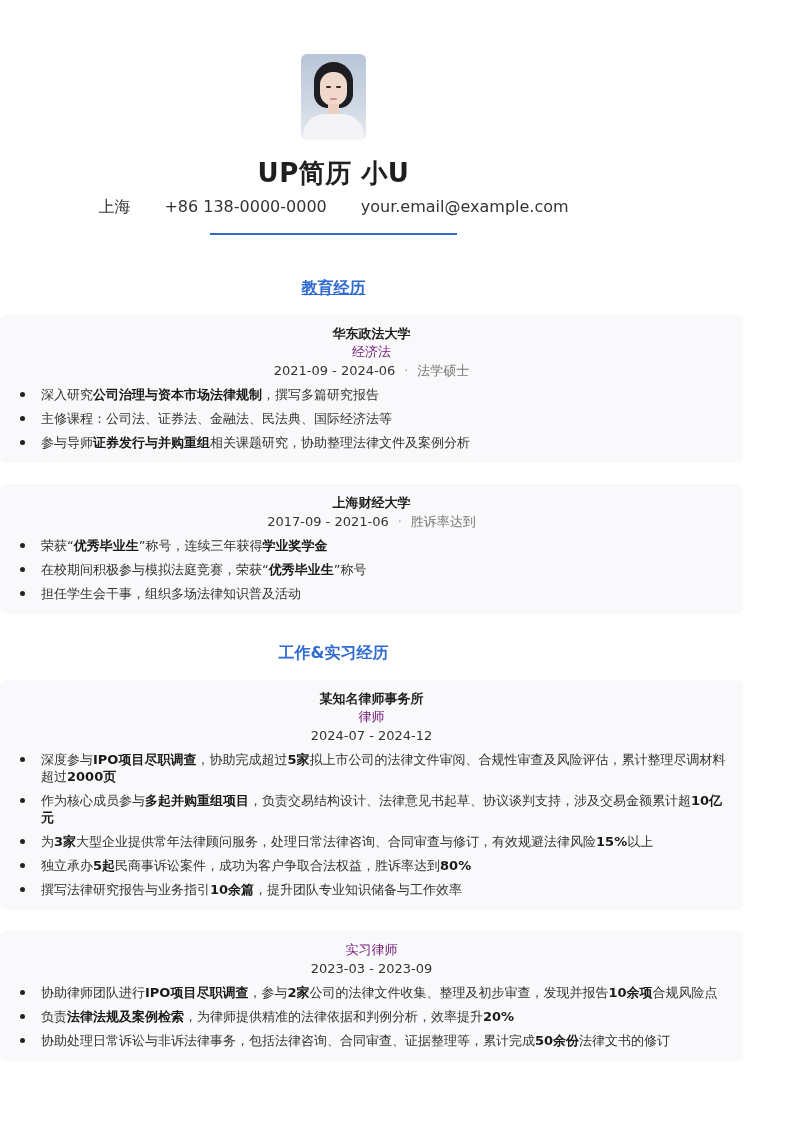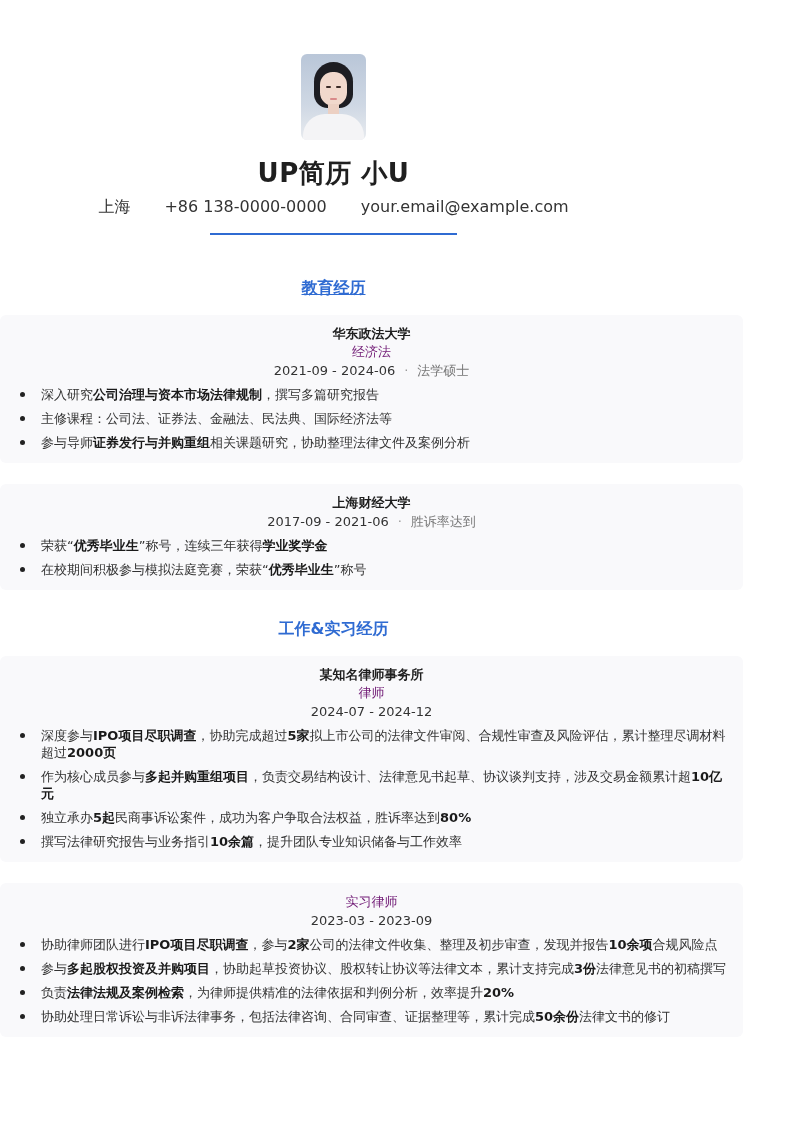--- a/index.html
+++ b/index.html
@@ -110,45 +110,46 @@
   <section class="card">
     <div class="card-head">
       <div class="org">上海财经大学</div>
       <div class="meta">
         <span>2017-09 - 2021-06</span><span class="dot">·</span><span class="degree">胜诉率达到</span>
       </div>
     </div>
     <ul class="bullets">
         <li>荣获“<b>优秀毕业生</b>”称号，连续三年获得<b>学业奖学金</b></li>
         <li>在校期间积极参与模拟法庭竞赛，荣获“<b>优秀毕业生</b>”称号</li>
+        <li>担任学生会干事，组织多场法律知识普及活动</li>
       </ul>
   </section>
 
   <h2 class="section-title sec-work">工作&amp;实习经历</h2>
 
   <section class="card">
     <div class="card-head">
       <div class="org">某知名律师事务所</div>
       <div class="role">律师</div>
       <div class="meta">2024-07 - 2024-12</div>
     </div>
     <ul class="bullets">
         <li>深度参与<b>IPO项目尽职调查</b>，协助完成超过<b>5家</b>拟上市公司的法律文件审阅、合规性审查及风险评估，累计整理尽调材料超过<b>2000页</b></li>
         <li>作为核心成员参与<b>多起并购重组项目</b>，负责交易结构设计、法律意见书起草、协议谈判支持，涉及交易金额累计超<b>10亿元</b></li>
+        <li>为<b>3家</b>大型企业提供常年法律顾问服务，处理日常法律咨询、合同审查与修订，有效规避法律风险<b>15%</b>以上</li>
         <li>独立承办<b>5起</b>民商事诉讼案件，成功为客户争取合法权益，胜诉率达到<b>80%</b></li>
         <li>撰写法律研究报告与业务指引<b>10余篇</b>，提升团队专业知识储备与工作效率</li>
       </ul>
   </section>
 
   <section class="card">
     <div class="card-head">
       <div class="role">实习律师</div>
       <div class="meta">2023-03 - 2023-09</div>
     </div>
     <ul class="bullets">
         <li>协助律师团队进行<b>IPO项目尽职调查</b>，参与<b>2家</b>公司的法律文件收集、整理及初步审查，发现并报告<b>10余项</b>合规风险点</li>
-        <li>参与<b>多起股权投资及并购项目</b>，协助起草投资协议、股权转让协议等法律文本，累计支持完成<b>3份</b>法律意见书的初稿撰写</li>
         <li>负责<b>法律法规及案例检索</b>，为律师提供精准的法律依据和判例分析，效率提升<b>20%</b></li>
         <li>协助处理日常诉讼与非诉法律事务，包括法律咨询、合同审查、证据整理等，累计完成<b>50余份</b>法律文书的修订</li>
       </ul>
   </section>
 
 </div>
 
 </body></html>

